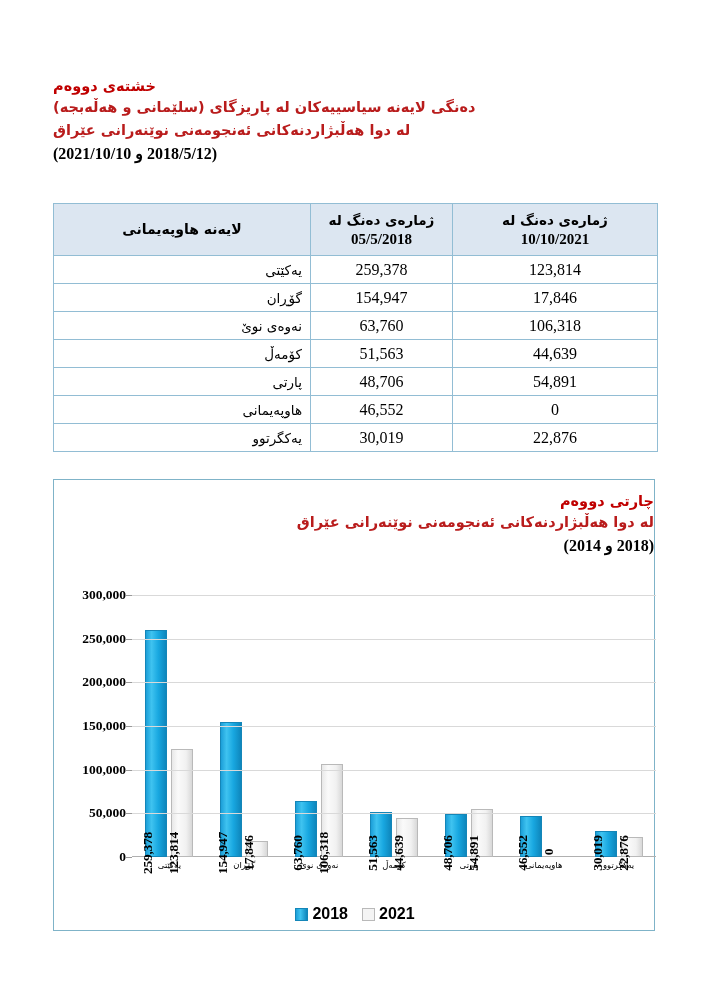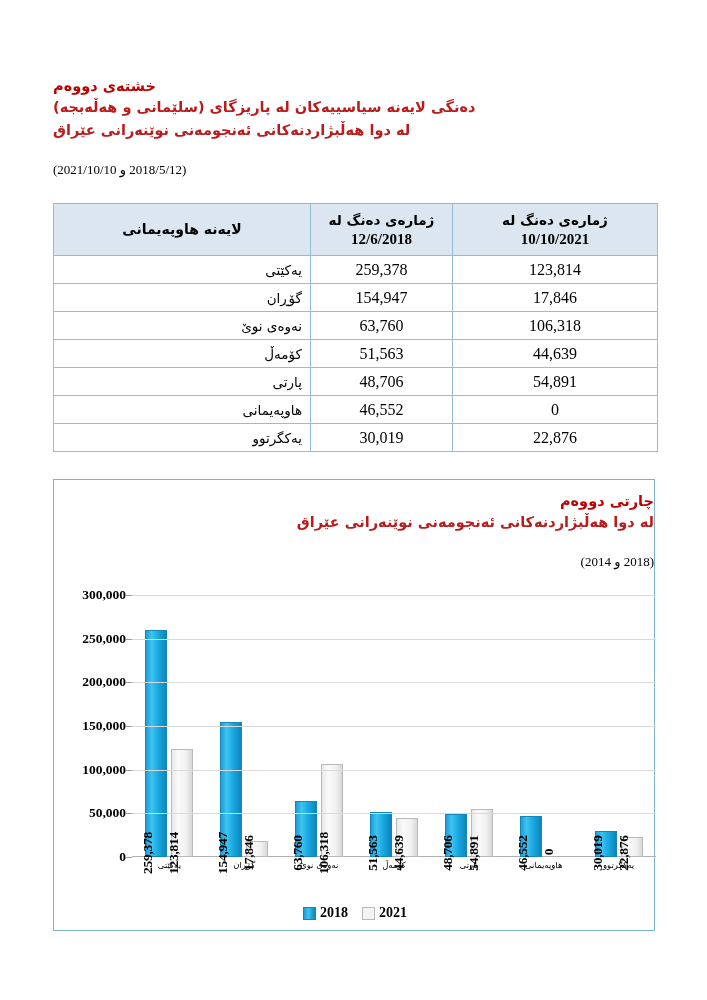--- a/index.html
+++ b/index.html
@@ -43,25 +43,24 @@
   .title-line {
     color: #b91c1c;
     font-family: "DejaVu Sans", sans-serif;
     font-weight: bold;
     font-size: 14.5px;
     line-height: 23px;
     white-space: nowrap;
   }
   .title-dates {
     font-family: "Liberation Serif", serif;
-    font-weight: normal;
-    font-size: 13px;
+    font-weight: bold;
+    font-size: 16px;
     line-height: 24px;
     direction: rtl;
-    margin-top: 16px;
   }
 
   
   table.votes {
     position: absolute;
     left: 53px;
     top: 203px;
     width: 604px;
     border-collapse: collapse;
     table-layout: fixed;
@@ -287,23 +286,23 @@
   }
   .legend .swatch.s2018 {
     background: linear-gradient(to right, #1C9FD8, #3FC3F0 40%, #0E86BC);
     border: 1px solid #1486B8;
   }
   .legend .swatch.s2021 {
     background: #F4F4F4;
     border: 1px solid #B9B9B9;
   }
   .legend .lg-text {
-    font-family: Liberation Serif, serif;
-    font-weight: bold;
-    font-size: 14px;
+    font-family: Liberation Sans, sans-serif;
+    font-weight: bold;
+    font-size: 16px;
   }
 </style>
 </head>
 <body>
 
 <div class="page">
 
   <div class="title-block">
     <div class="title-red">خشتەی دووەم</div>
     <div class="title-line">دەنگی لایەنە سیاسییەکان لە پاریزگای (سلێمانى و هەڵەبجە)</div>
@@ -318,21 +317,21 @@
         <col class="c-party">
     </colgroup>
     <thead>
       <tr>
         <th>
           <span>ژمارەی دەنگ لە</span><br>
           <span class="hdr-num">10/10/2021</span>
         </th>
         <th>
           <span>ژمارەی دەنگ لە</span><br>
-          <span class="hdr-num">12/6/2018</span>
+          <span class="hdr-num">05/5/2018</span>
         </th>
         <th class="party-hdr">لایەنە هاوپەیمانی</th>
       </tr>
     </thead>
     <tbody>
       <tr>
         <td class="num">123,814</td>
         <td class="num">259,378</td>
         <td class="party">یەکێتی</td>
       </tr>

